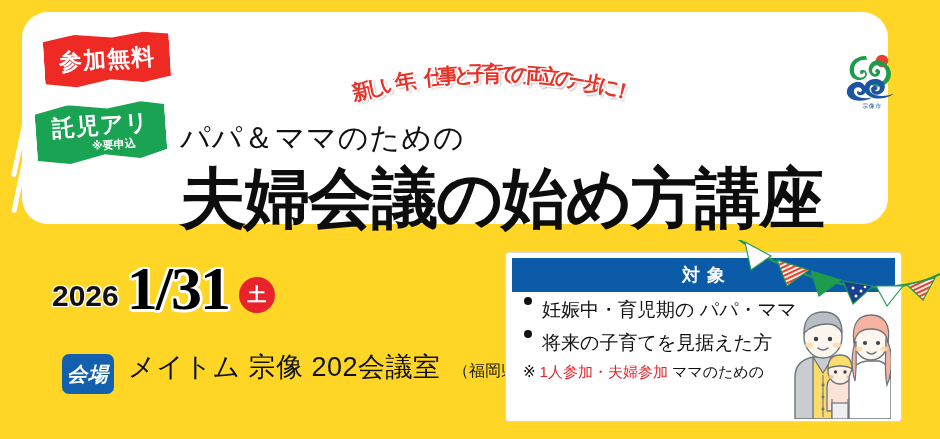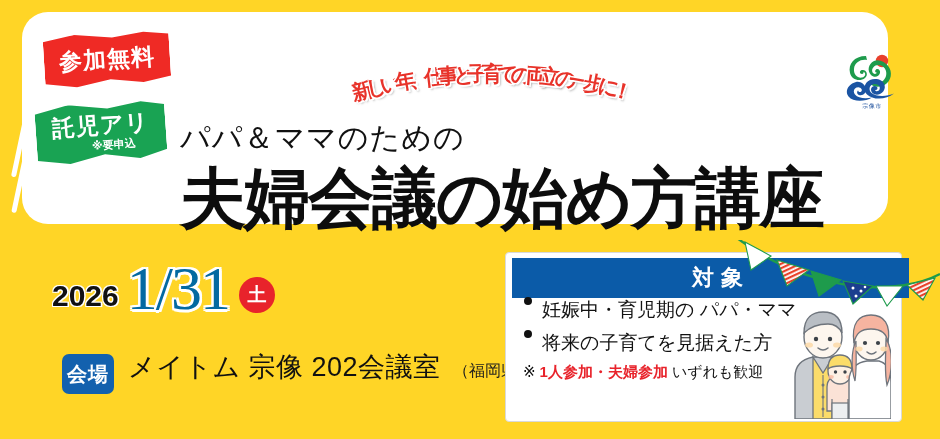--- a/index.html
+++ b/index.html
@@ -179,23 +179,23 @@
   .year {
     font-size: 30px;
     font-weight: bold;
     color: #111111;
     margin-bottom: 5px;
     margin-right: 8px;
     text-shadow: 1.4px 1.4px 0 #ffffff, -1px -1px 0 #ffffff, 1.4px -1px 0 #ffffff, -1px 1.4px 0 #ffffff;
   }
   .daynum {
     font-size: 62px;
-    font-weight: normal;
+    font-weight: bold;
     font-family: "Liberation Serif", "DejaVu Serif", serif;
-    color: #0369a1;
+    color: #000000;
     line-height: 60px;
     letter-spacing: -2px;
     text-shadow:
        2.4px 2.4px 0 #ffffff, -2px -2px 0 #ffffff,
        2.4px -2px 0 #ffffff, -2px 2.4px 0 #ffffff,
        0 2.6px 0 #ffffff, 2.6px 0 0 #ffffff,
        0 -2.2px 0 #ffffff, -2.2px 0 0 #ffffff;
   }
   .dowbadge {
     width: 36px;
@@ -232,20 +232,21 @@
     background: #1361AE;
     color: #ffffff;
     border-radius: 7px;
     font-size: 20px;
     font-weight: bold;
     display: flex;
     align-items: center;
     justify-content: center;
     letter-spacing: 1px;
     margin-top: 2px;
+    font-style: italic;
   }
   .venue-text {
     margin-left: 14px;
   }
   .venue-name {
     font-size: 27px;
     font-weight: normal;
     color: #111111;
     letter-spacing: 0.5px;
     line-height: 30px;
@@ -269,31 +270,30 @@
     height: 168px;
     background: #ffffff;
     border-radius: 4px;
     border: 1px solid #d9d9d9;
   }
   .target-header {
     position: absolute;
     left: 6px;
     top: 5px;
     width: 383px;
-    height: 40px;
+    height: 34px;
     background: #0B5BA8;
     color: #ffffff;
     display: flex;
     align-items: center;
     justify-content: center;
-    font-size: 22px;
+    font-size: 18px;
     font-weight: bold;
     letter-spacing: 7px;
     text-indent: 7px;
-    padding-left: 14px;
   }
   .target-body {
     position: absolute;
     left: 0;
     top: 40px;
     width: 395px;
     padding: 4px 0 0 0;
   }
   .tgt-item {
     display: flex;
@@ -315,21 +315,21 @@
     display: flex;
     align-items: baseline;
     margin: 6px 0 0 17px;
     font-size: 15px;
     color: #111111;
     white-space: nowrap;
   }
   .tgt-note .mark { margin-right: 4px; }
   .tgt-note .hl {
     color: #E8232B;
-    font-weight: bold;
+    font-weight: normal;
     letter-spacing: 0px;
   }
   .tgt-note .tail { margin-left: 4px; }
 
   
   .family-ill {
     position: absolute;
     right: 10px;
     bottom: 2px;
     width: 104px;
@@ -436,21 +436,21 @@
         <span class="tgt-bullet"></span>
         <span>妊娠中・育児期の パパ・ママ</span>
       </div>
       <div class="tgt-item">
         <span class="tgt-bullet"></span>
         <span>将来の子育てを見据えた方</span>
       </div>
       <div class="tgt-note">
         <span class="mark">※</span>
         <span class="hl">1人参加・夫婦参加</span>
-        <span class="tail">いずれも歓迎</span>
+        <span class="tail">ママのための</span>
       </div>
     </div>
 
     <div class="family-ill">
       <svg width="104" height="120" viewBox="0 0 104 120" xmlns="http://www.w3.org/2000/svg">
 
         <path d="M8 120 L8 78 C8 66 16 60 26 58 L46 58 C56 60 62 66 62 78 L62 120 Z" fill="#C9CDD2" stroke="#6E747C" stroke-width="1.4"></path>
         <path d="M26 58 L36 74 L46 58 L46 120 L26 120 Z" fill="#FBDC6A" stroke="#6E747C" stroke-width="1.3"></path>
         <line x1="36" y1="76" x2="36" y2="118" stroke="#6E747C" stroke-width="1.1"></line>
         <circle cx="36" cy="86" r="1.5" fill="#6E747C"></circle>

